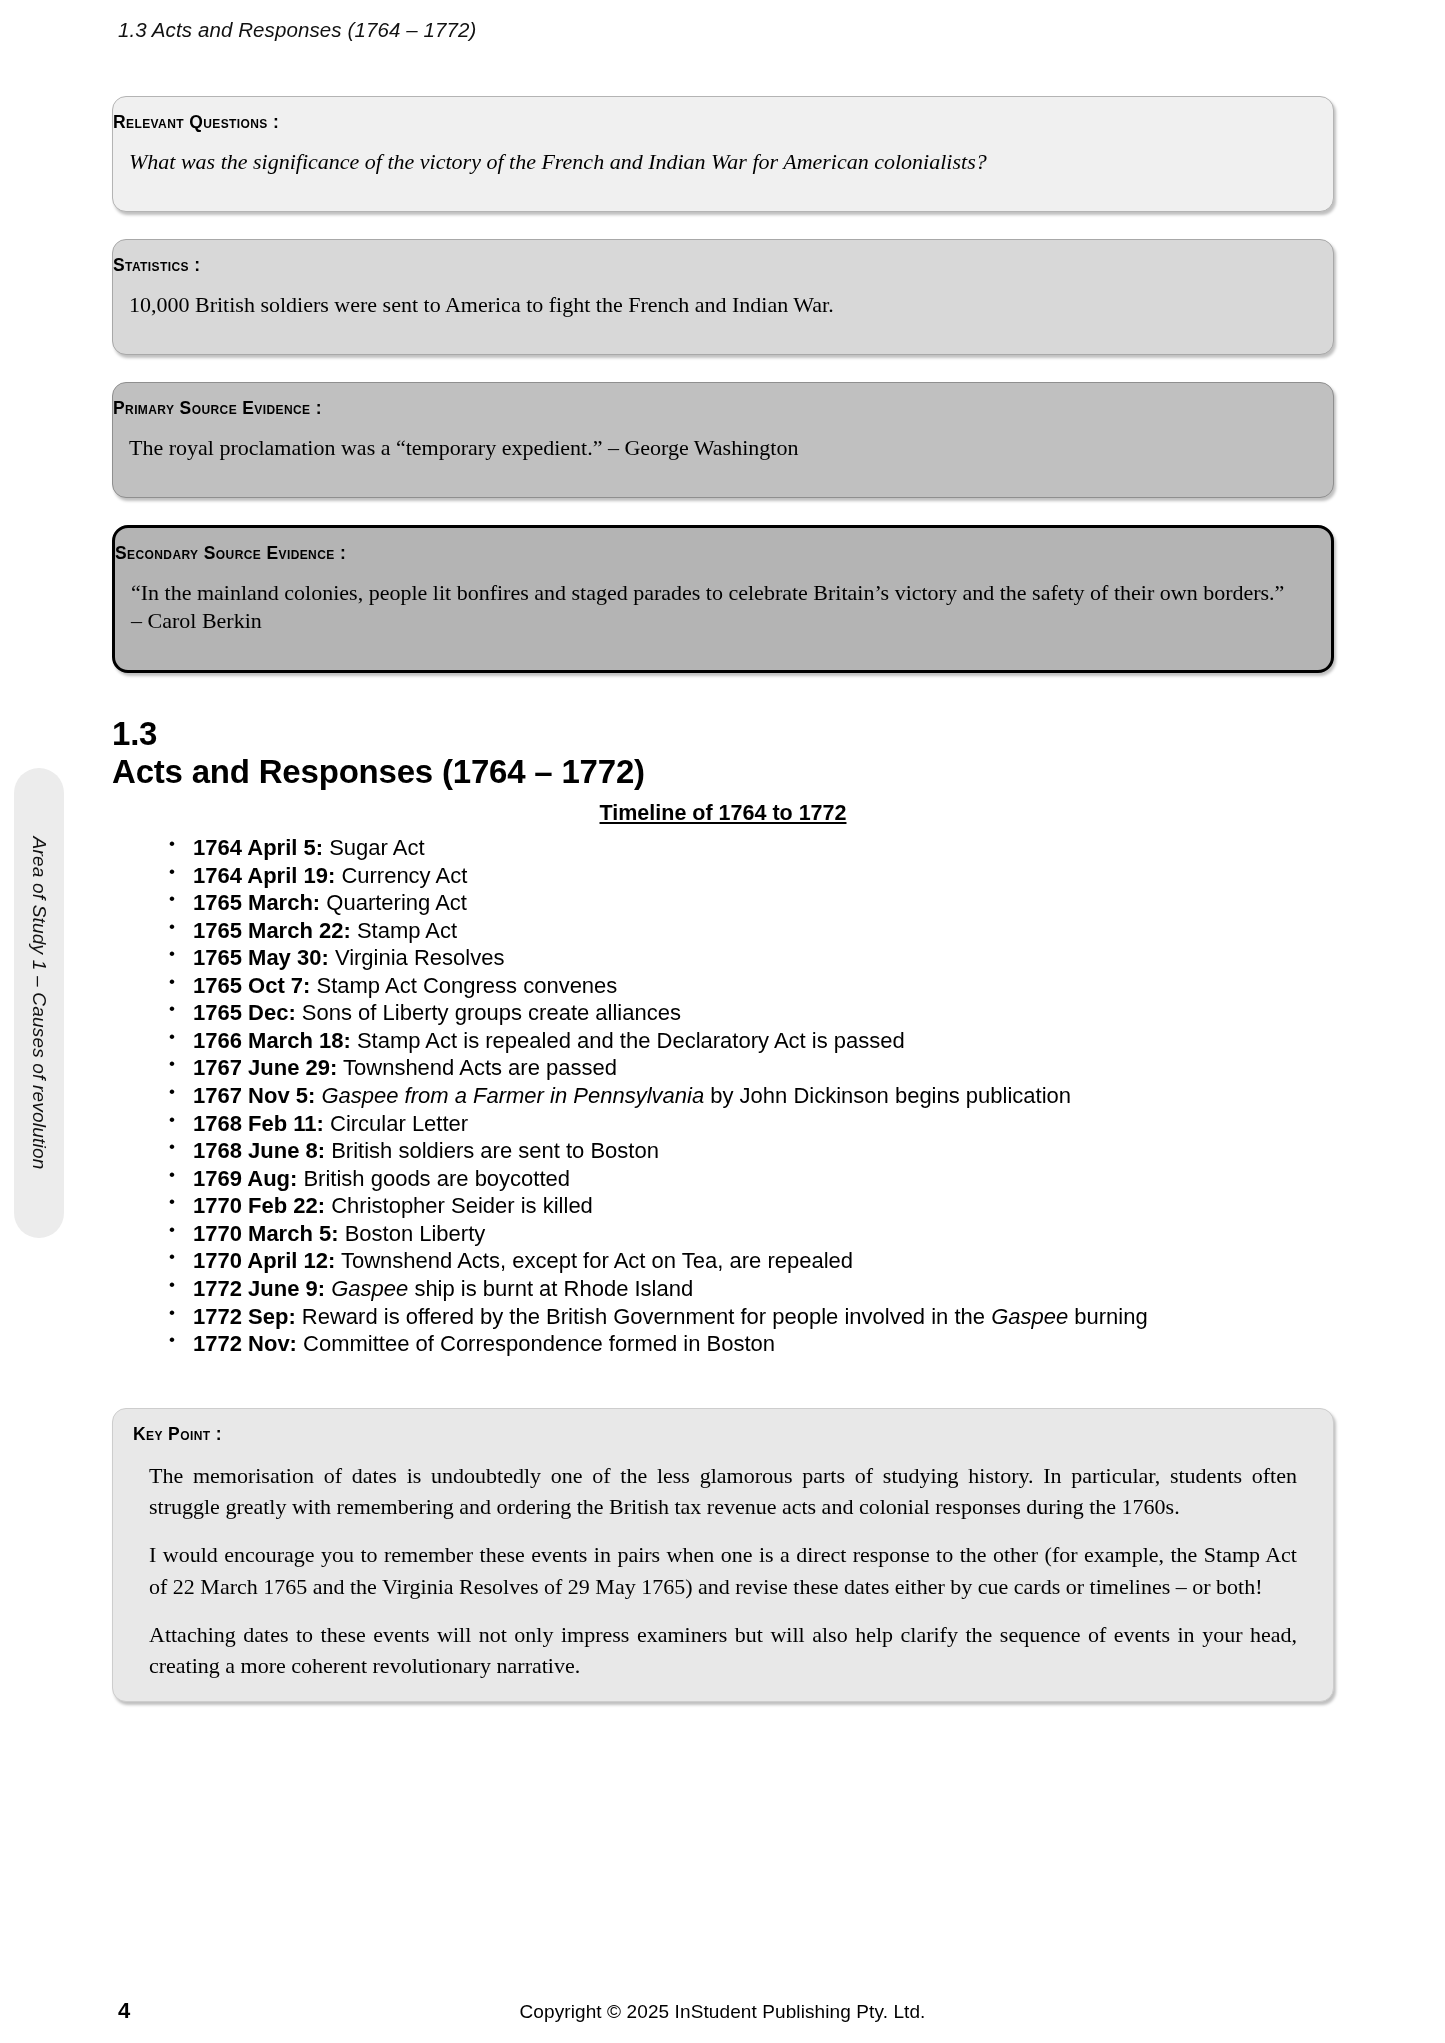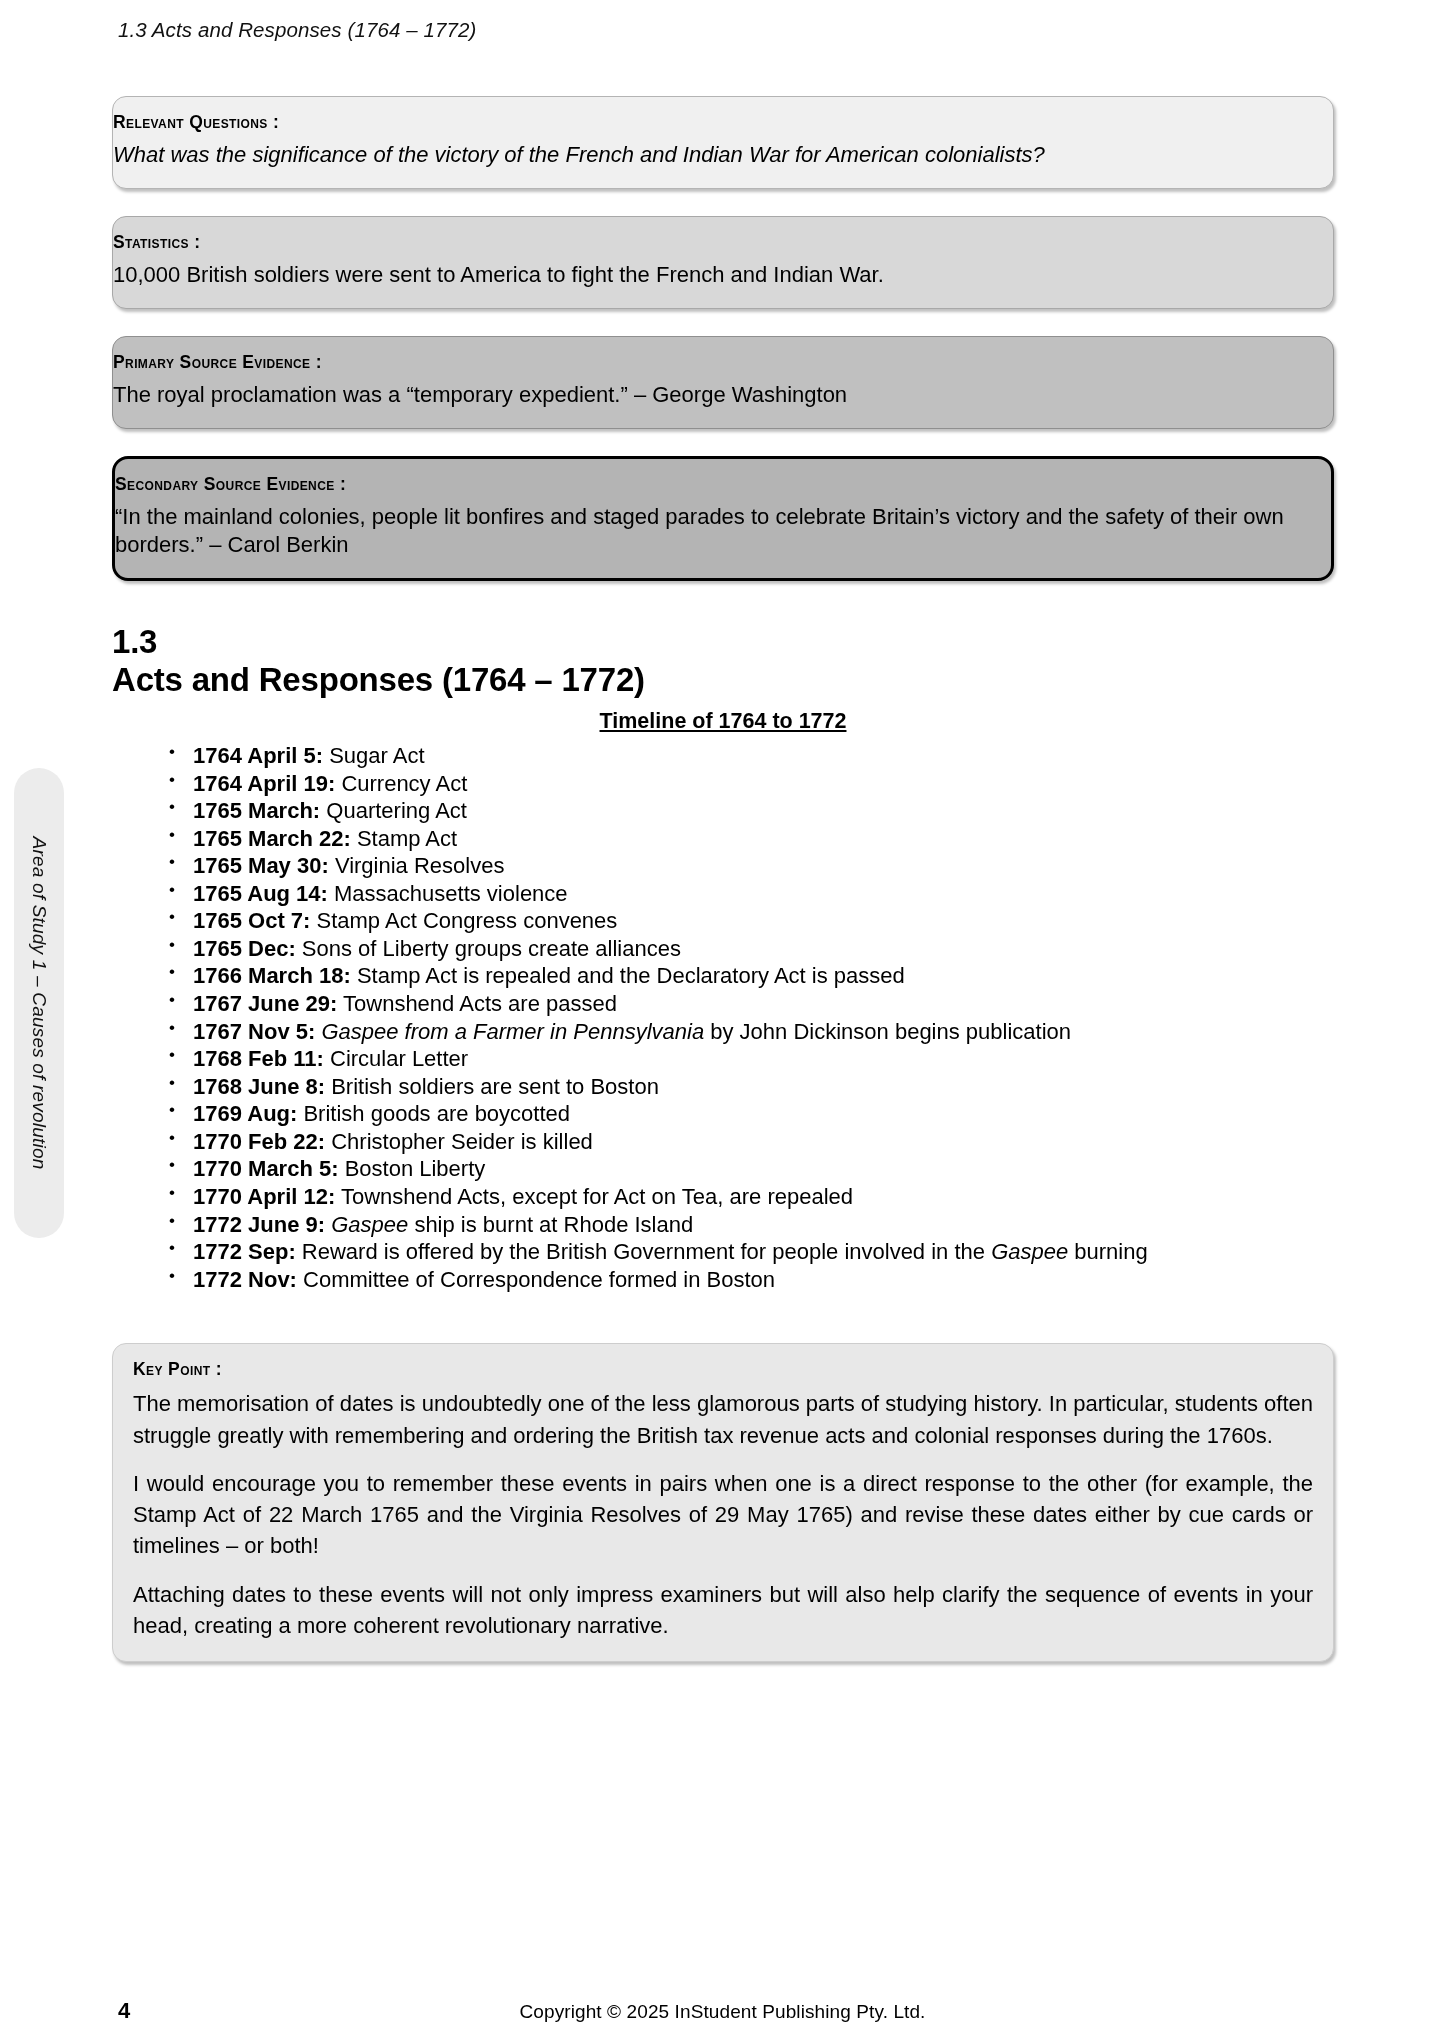--- a/index.html
+++ b/index.html
@@ -99,21 +99,22 @@
     font-weight: bold;
     font-size: 17.5px;
     font-variant: small-caps;
     letter-spacing: 0.4px;
     margin: 0 0 9px 0;
     line-height: 1.1;
   }
   .callout-body {
     font-size: 22px;
     line-height: 1.3;
-    margin: 0;
+    margin: 16px;
+    font-family: Liberation Serif, serif;
   }
   .callout.relevant .callout-body {
     font-style: italic;
   }
   .callout-body.justify {
     text-align: justify;
     line-height: 1.42;
     margin-bottom: 17px;
   }
   .callout-body.justify:last-child { margin-bottom: 0; }
@@ -225,21 +226,20 @@
     </div>
 
     <div class="tl-title">Timeline of 1764 to 1772</div>
 
     <ul class="timeline" id="timeline-list">
         <li><b>1764 April 5:</b><span> Sugar Act</span></li>
         <li><b>1764 April 19:</b><span> Currency Act</span></li>
         <li><b>1765 March:</b><span> Quartering Act</span></li>
         <li><b>1765 March 22:</b><span> Stamp Act</span></li>
         <li><b>1765 May 30:</b><span> Virginia Resolves</span></li>
-        <li><b>1765 Aug 14:</b><span> Massachusetts violence</span></li>
         <li><b>1765 Oct 7:</b><span> Stamp Act Congress convenes</span></li>
         <li><b>1765 Dec:</b><span> Sons of Liberty groups create alliances</span></li>
         <li><b>1766 March 18:</b><span> Stamp Act is repealed and the Declaratory Act is passed</span></li>
         <li><b>1767 June 29:</b><span> Townshend Acts are passed</span></li>
         <li><b>1767 Nov 5:</b><span> <i>Gaspee from a Farmer in Pennsylvania</i> by John Dickinson begins publication</span></li>
         <li><b>1768 Feb 11:</b><span> Circular Letter</span></li>
         <li><b>1768 June 8:</b><span> British soldiers are sent to Boston</span></li>
         <li><b>1769 Aug:</b><span> British goods are boycotted</span></li>
         <li><b>1770 Feb 22:</b><span> Christopher Seider is killed</span></li>
         <li><b>1770 March 5:</b><span> Boston Liberty</span></li>

